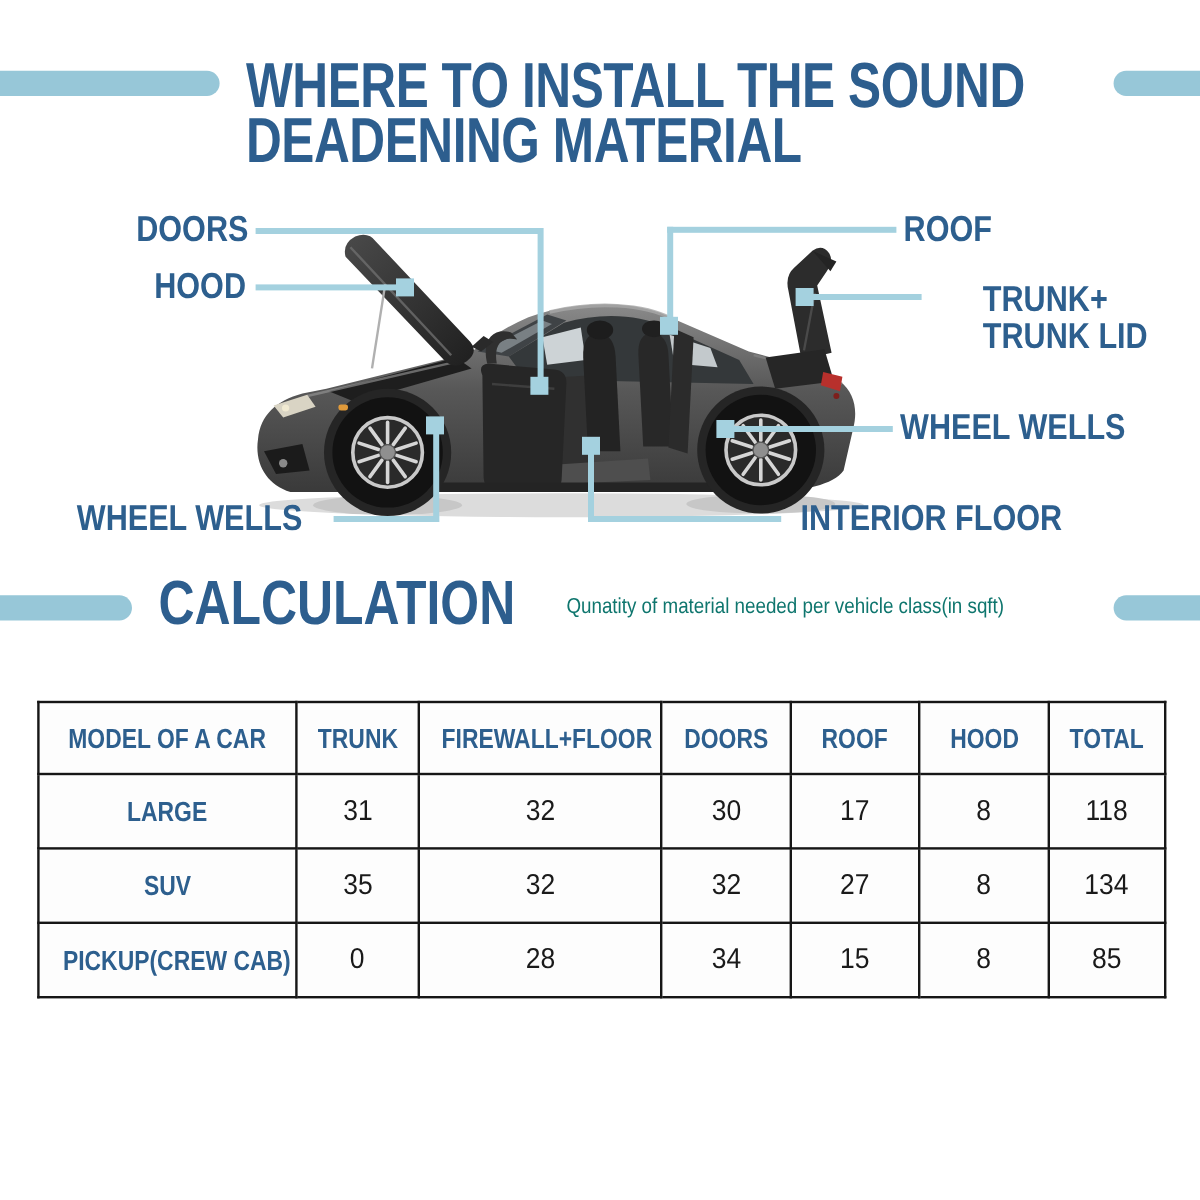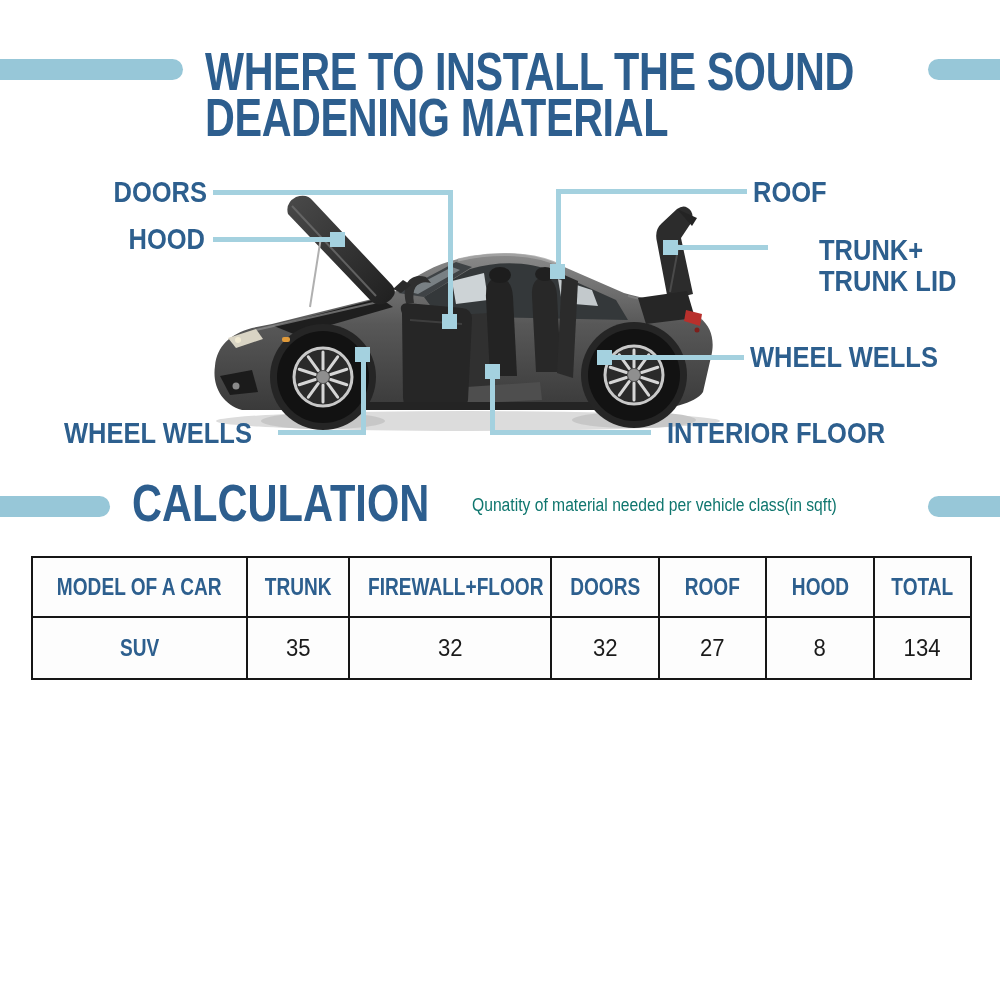--- a/index.html
+++ b/index.html
@@ -19,21 +19,21 @@
 
   .lead{position:absolute;background:#a4d1df;}
   .sq{position:absolute;width:15px;height:15px;background:#a4d1df;}
 
   .calc-title{position:absolute;left:132px;top:477px;font-weight:bold;font-size:52px;line-height:52px;
               color:#2d5e8e;transform:scaleX(0.80);transform-origin:left top;white-space:nowrap;}
   .calc-sub{position:absolute;left:472px;top:492px;font-size:18px;line-height:26px;color:#0f766e;white-space:nowrap;}
   .calc-sub .in{display:inline-block;transform:scaleX(0.87);transform-origin:left center;}
 
   .tbl-wrap{position:absolute;left:31px;top:556px;}
-  table.data{border-collapse:collapse;table-layout:fixed;width:939px;background:#fdfdfd;}
+  table.data{border-collapse:collapse;table-layout:fixed;width:939px;background:#fdfdfd;margin-top:28px;}
   table.data td,table.data th{border:2px solid #161616;padding:0;text-align:center;vertical-align:middle;overflow:hidden;}
   table.data th{height:58px;}
   table.data td{height:60px;}
   .hcell{display:inline-block;font-weight:bold;font-size:23px;color:#2d5f8e;transform:scaleX(0.83);transform-origin:center;white-space:nowrap;}
   .mcell{display:inline-block;font-weight:bold;font-size:23px;color:#2d5f8e;transform:scaleX(0.83);transform-origin:center;white-space:nowrap;}
   .ncell{display:inline-block;font-weight:400;font-size:24px;color:#1a1a1a;transform:scaleX(0.92);transform-origin:center;}
 
   .car{position:absolute;left:200px;top:180px;width:560px;height:260px;}
 </style>
 </head>
@@ -195,25 +195,43 @@
           <th><span class="hcell">TRUNK</span></th>
           <th><span class="hcell">FIREWALL+FLOOR</span></th>
           <th><span class="hcell">DOORS</span></th>
           <th><span class="hcell">ROOF</span></th>
           <th><span class="hcell">HOOD</span></th>
           <th><span class="hcell">TOTAL</span></th>
         </tr>
       </thead>
       <tbody>
         <tr>
+          <td><span class="mcell">LARGE</span></td>
+          <td><span class="ncell">31</span></td>
+          <td><span class="ncell">32</span></td>
+          <td><span class="ncell">30</span></td>
+          <td><span class="ncell">17</span></td>
+          <td><span class="ncell">8</span></td>
+          <td><span class="ncell">118</span></td>
+        </tr>
+        <tr>
           <td><span class="mcell">SUV</span></td>
           <td><span class="ncell">35</span></td>
           <td><span class="ncell">32</span></td>
           <td><span class="ncell">32</span></td>
           <td><span class="ncell">27</span></td>
           <td><span class="ncell">8</span></td>
           <td><span class="ncell">134</span></td>
         </tr>
+        <tr>
+          <td><span class="mcell">PICKUP(CREW CAB)</span></td>
+          <td><span class="ncell">0</span></td>
+          <td><span class="ncell">28</span></td>
+          <td><span class="ncell">34</span></td>
+          <td><span class="ncell">15</span></td>
+          <td><span class="ncell">8</span></td>
+          <td><span class="ncell">85</span></td>
+        </tr>
       </tbody>
     </table>
   </div>
 
 </div>
 
 </body></html>

